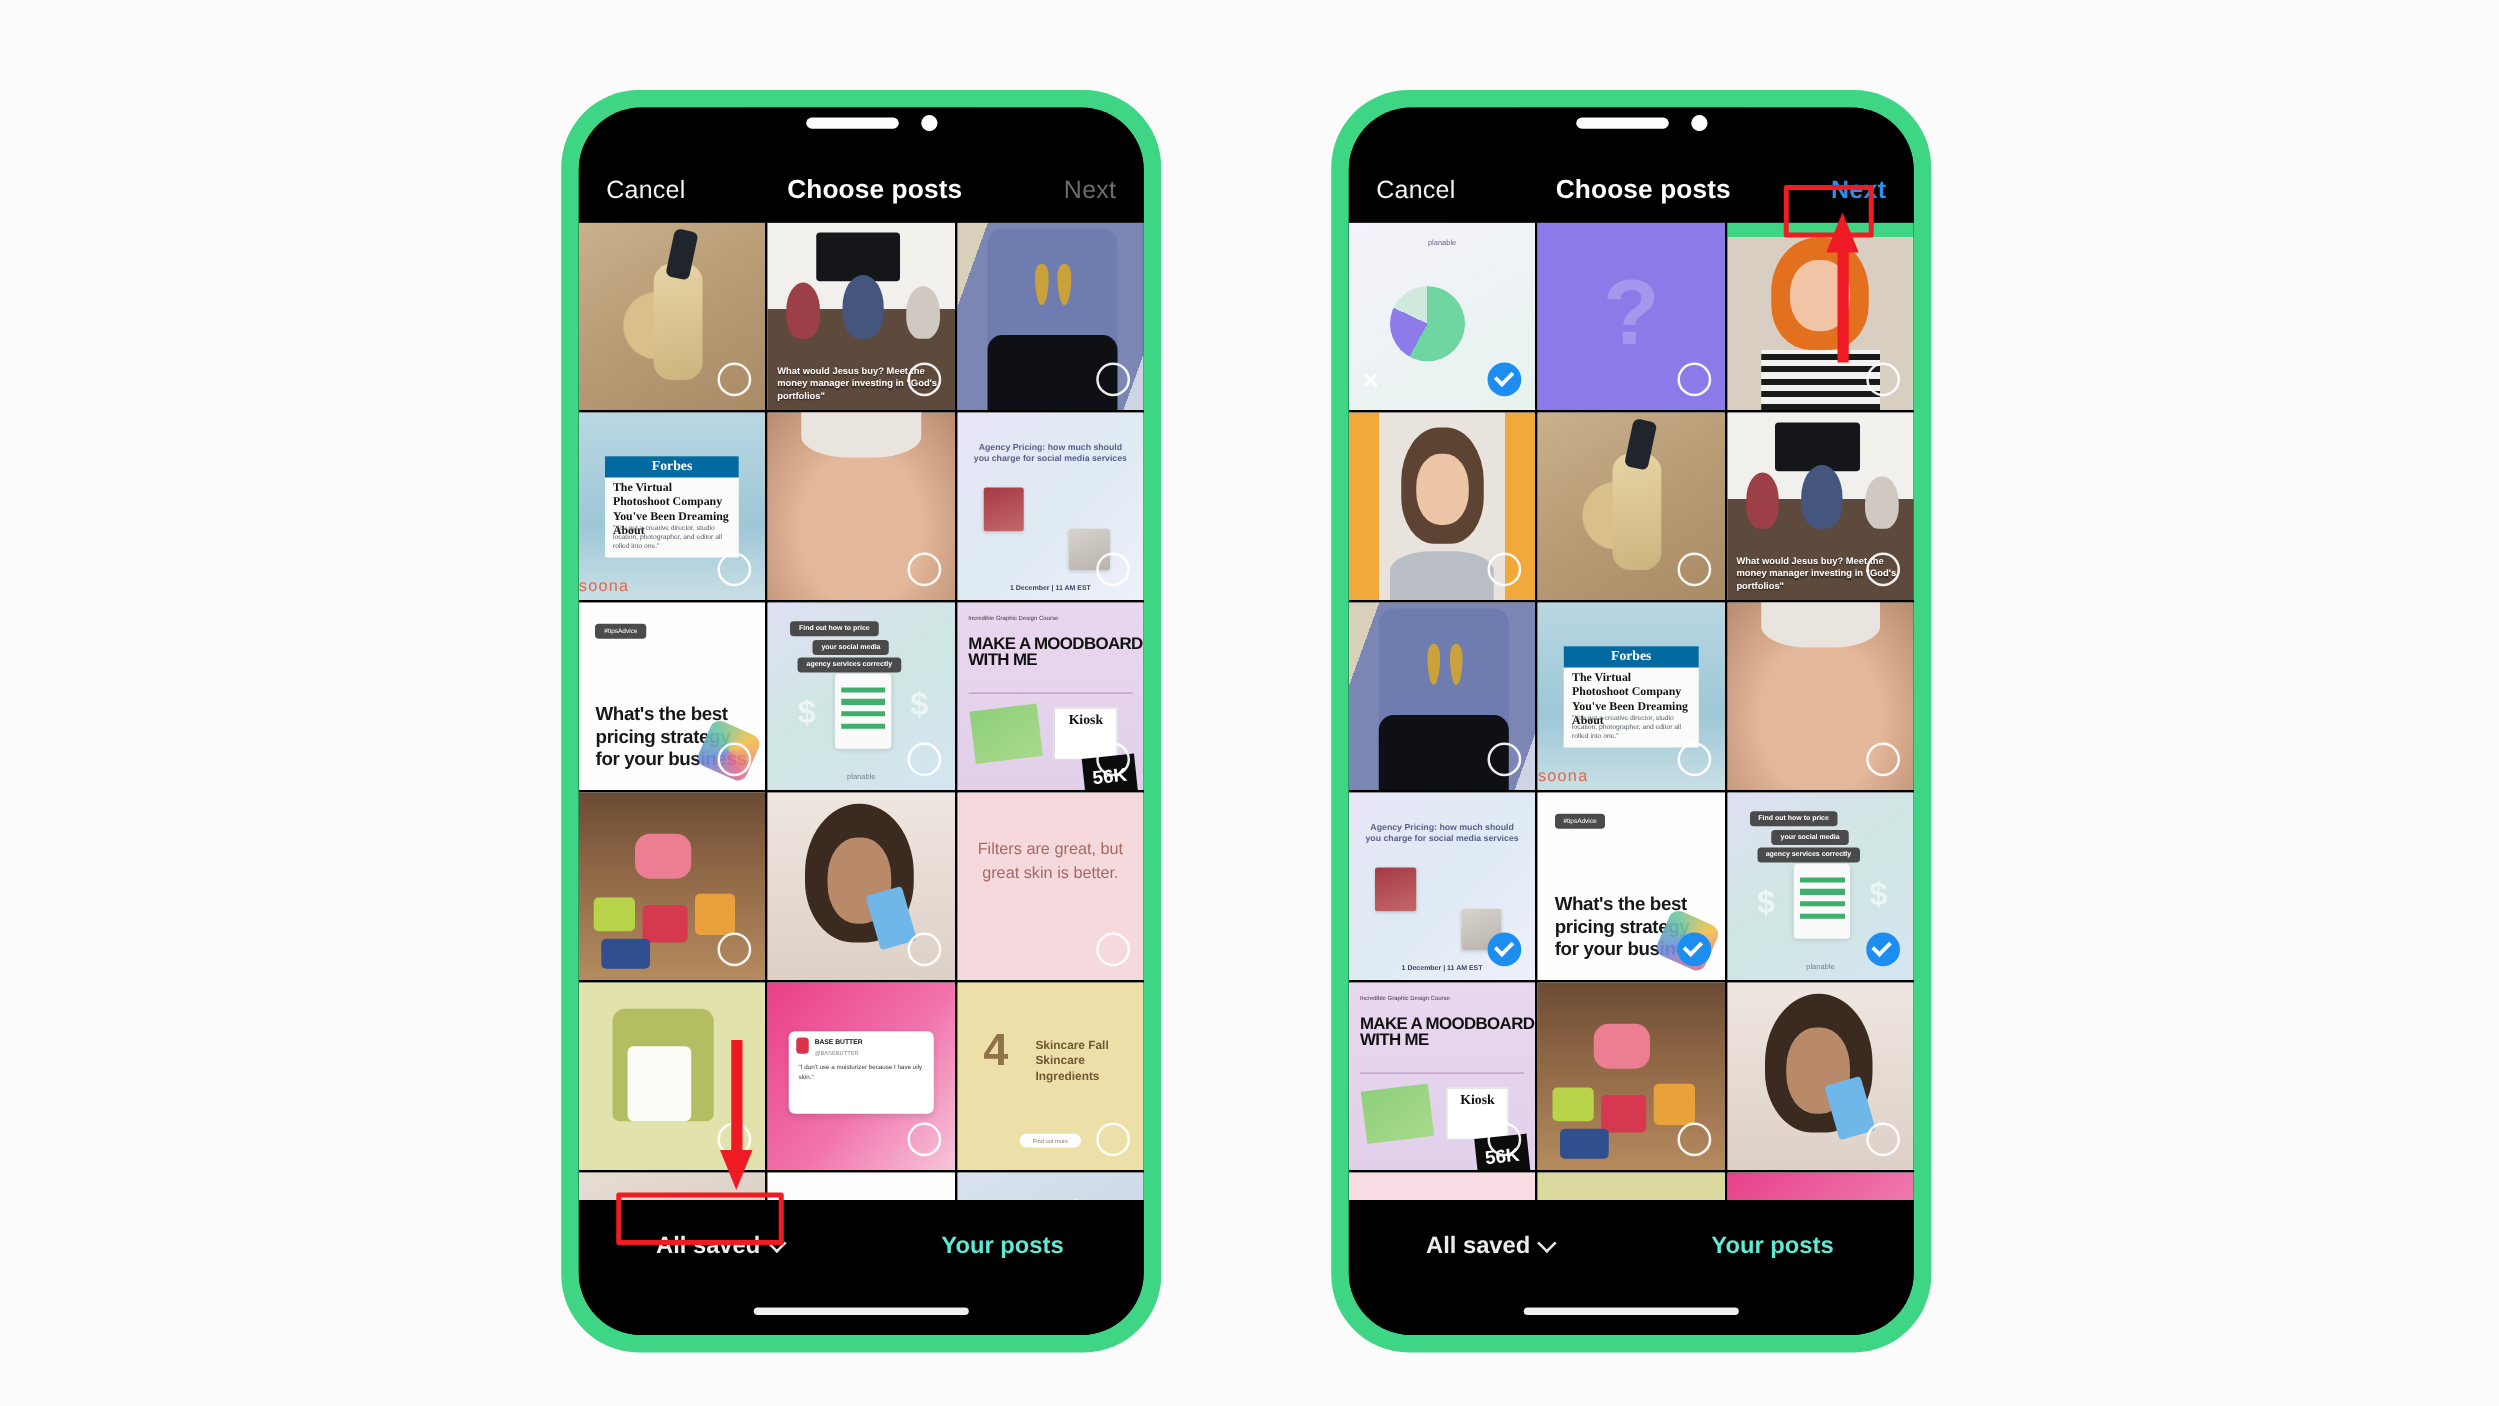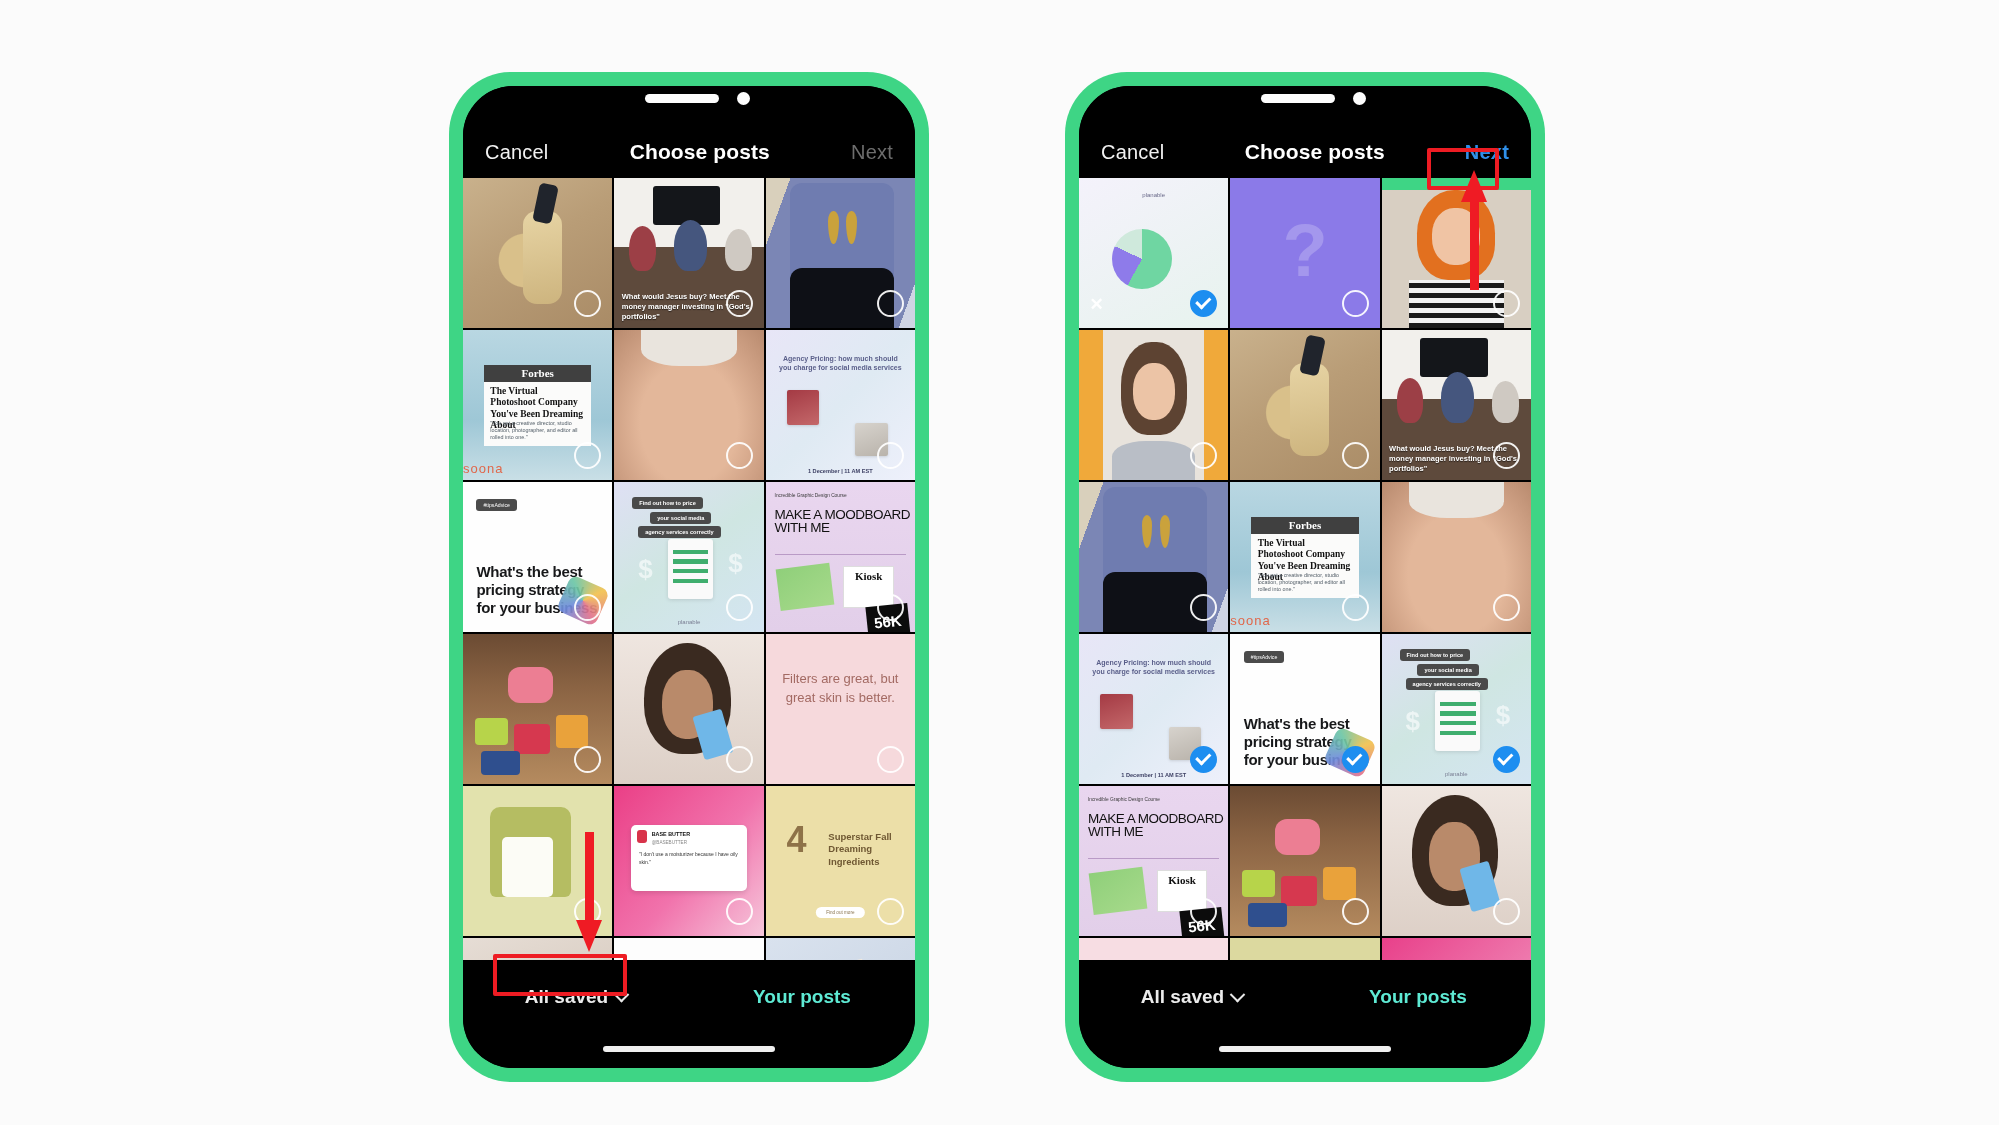--- a/index.html
+++ b/index.html
@@ -160,21 +160,21 @@
       width:70%; height:80%; border-radius:12px; background:#6f7cb0; }
   .a-earrings::after { content:""; position:absolute; left:16%; top:60%;
       width:70%; height:40%; border-radius:12px 12px 0 0; background:#0e1016; }
   .ear { position:absolute; width:7%; height:22%; background:#caa23c;
       border-radius:50% 50% 50% 50% / 30% 30% 70% 70%; top:22%; z-index:3;}
 
   .a-forbes { background: linear-gradient(180deg,#b9d7e2 0%, #9ec7d6 60%, #c9dfe6 100%); }
   .fbox { position:absolute; left:14%; top:23%; width:72%; height:54%;
       background:#fbfbfa; z-index:3; }
   .fbar { position:absolute; left:0; top:0; width:100%; height:22%;
-      background:#404040; display:flex; align-items:center; justify-content:center; }
+      background:#0369a1; display:flex; align-items:center; justify-content:center; }
   .fbar span { color:#fff; font-size:11px; font-family:"Liberation Serif", serif; font-weight:bold; }
   .fhead { position:absolute; left:6%; top:26%; width:88%; color:#111;
       font-size:9.5px; font-weight:bold; line-height:1.22; font-family:"Liberation Serif", serif; }
   .fsub  { position:absolute; left:6%; top:68%; width:88%; color:#55606a;
       font-size:5.4px; line-height:1.3; }
   .soona { position:absolute; bottom:3%; width:100%; text-align:left;
       color:#e0674a; font-size:13px; letter-spacing:1px; z-index:4; }
 
   .a-belly { background: radial-gradient(ellipse at 50% 62%, #e3b79a 0 46%, #cfa185 72%, #b88a6e 100%); }
   .a-belly::before { content:""; position:absolute; left:18%; top:-4%; width:64%; height:28%;
@@ -204,21 +204,21 @@
   .p-doc { position:absolute; left:36%; top:38%; width:30%; height:40%;
       background:#fafafa; border-radius:3px; box-shadow:0 1px 4px rgba(0,0,0,.12); }
   .p-doc i { position:absolute; left:10%; width:80%; height:7%; background:#3fae6e; display:block; }
   .dollar { position:absolute; color:rgba(255,255,255,.6); font-size:26px; font-weight:bold; }
   .brandmk { position:absolute; bottom:5%; width:100%; text-align:center;
       color:#7a7f94; font-size:6px; }
 
   .a-mood { background: linear-gradient(180deg,#e9d6ef 0%, #e2cfe9 100%); }
   .m-top { position:absolute; left:6%; top:7%; color:#3a3a3a; font-size:4.8px; line-height:1.4; }
   .m-title { position:absolute; left:6%; top:17%; color:#111; font-size:13.5px;
-      font-weight:normal; line-height:1.02; letter-spacing:-.5px; }
+      font-weight:bold; line-height:1.02; letter-spacing:-.5px; }
   .m-rule { position:absolute; left:6%; right:6%; top:48%; height:1px; background:#b99ac6; }
   .m-kiosk { position:absolute; left:52%; top:56%; width:34%; height:28%;
       background:#fff; border:1px solid #ddd; }
   .m-kiosk span { display:block; text-align:center; font-family:"Liberation Serif",serif;
       font-weight:bold; font-size:11px; margin-top:3px; color:#111; }
   .m-green { position:absolute; left:8%; top:56%; width:36%; height:28%;
       background:linear-gradient(150deg,#8fcf7a,#a7da8b); transform:rotate(-7deg); }
   .m-56k { position:absolute; right:4%; bottom:-4%; width:28%; height:22%;
       background:#0c0c0c; color:#fff; font-size:15px; font-weight:bold;
       display:flex; align-items:center; justify-content:center; transform:rotate(-6deg); }
@@ -459,21 +459,21 @@
               <div class="tw-hand">@BASEBUTTER</div>
               <div class="tw-body">"I don't use a moisturizer because I have oily skin."</div>
             </div>
           </div>
           <div class="sel"></div>
         </div>
 
         <div class="tile">
           <div class="art a-four">
             <div class="four-n">4</div>
-            <div class="four-t">Superstar Fall Dreaming Ingredients</div>
+            <div class="four-t">Skincare Fall Skincare Ingredients</div>
             <div class="four-pill">Find out more</div>
           </div>
           <div class="sel"></div>
         </div>
 
         <div class="tile">
           <div class="art a-hands"></div>
         </div>
 
         <div class="tile">

